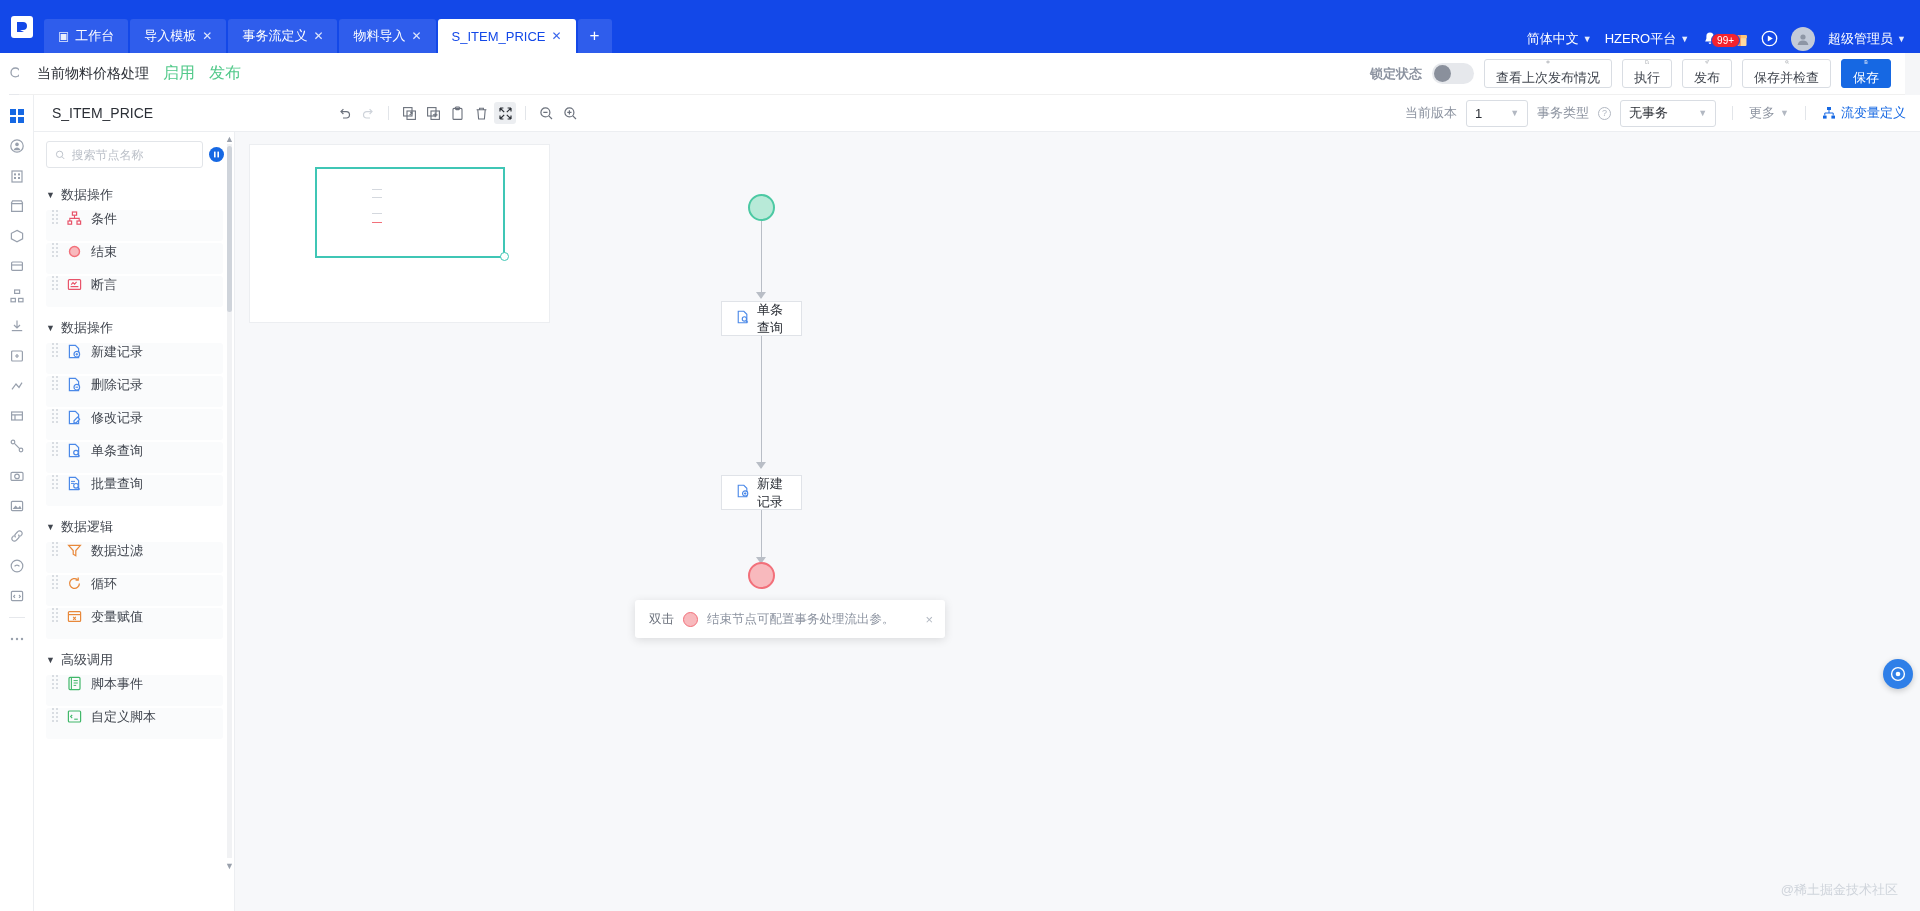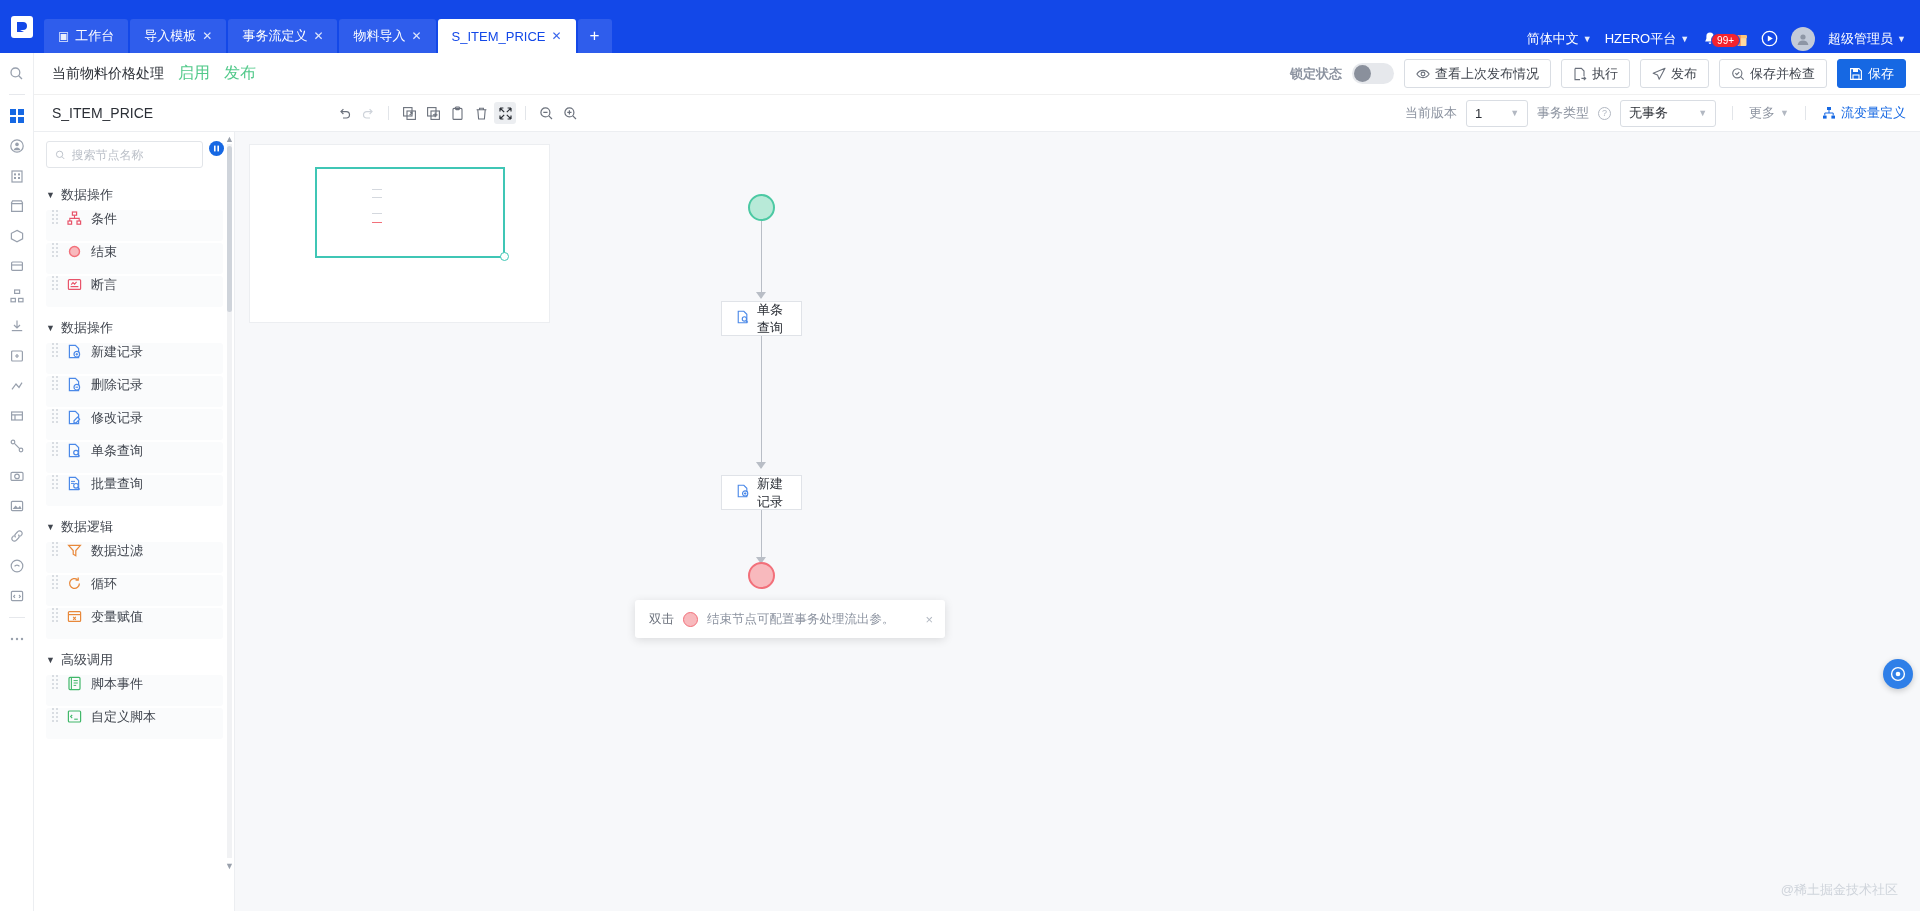--- a/index.html
+++ b/index.html
@@ -46,40 +46,40 @@
     font-size: 10px; line-height: 14px; height: 15px; padding: 0 5px; border-radius: 8px;
     border: 1px solid #1348e8;
   }
   .avatar {
     width: 24px; height: 24px; border-radius: 50%;
     background: #c3cbd8; display: flex; align-items: center; justify-content: center;
     color: #7b8696; font-size: 13px;
   }
   
   .actionbar {
-    position: absolute; left: 34px; top: 53px; width: 1886px; height: 42px;
+    position: absolute; left: 19px; top: 53px; width: 1886px; height: 42px;
     background: #fff; display: flex; align-items: center; padding: 0 14px 0 18px;
     border-bottom: 1px solid #f0f0f0;
   }
   .page-title { font-size: 14px; color: #2b2f36; font-weight: 500; }
   .tag-link { font-size: 16px; color: #52c98a; margin-left: 14px; cursor: pointer; }
   .action-right { margin-left: auto; display: flex; align-items: center; gap: 10px; }
   .lock-label { font-size: 13px; color: #8c93a0; font-weight: bold; }
   .switch {
     width: 42px; height: 21px; border-radius: 11px; background: #e6e8ec;
     position: relative; cursor: pointer;
   }
   .switch i {
     position: absolute; left: 2px; top: 2px; width: 17px; height: 17px;
     border-radius: 50%; background: #8a909c;
   }
   .btn {
     height: 29px; padding: 0 11px; display: flex; align-items: center; gap: 5px;
     border: 1px solid #d9dde3; background: #fff; border-radius: 3px;
-    font-size: 13px; color: #41464f; cursor: pointer; white-space: nowrap;
+    font-size: 13px; color: #41464f; cursor: pointer; white-space: nowrap; flex-direction: column;
   }
   .btn.primary { background: #1668e3; border-color: #1668e3; color: #fff; }
   .btn svg { display: block; }
   
   .edtoolbar {
     position: absolute; left: 34px; top: 95px; width: 1886px; height: 37px;
     background: #fff; display: flex; align-items: center; padding: 0 14px 0 18px;
     border-bottom: 1px solid #eceef1;
   }
   .ed-title { font-size: 14px; color: #2b2f36; }
@@ -113,21 +113,21 @@
     width: 26px; height: 28px; display: flex; align-items: center; justify-content: center;
     color: #98a0ad; cursor: pointer; border-radius: 3px;
   }
   .rail-i.hl { color: #1668e3; }
   .rail-sep { width: 16px; height: 1px; background: #e6e8ec; margin: 5px 0; }
   
   .palette {
     position: absolute; left: 34px; top: 132px; width: 201px; height: 779px;
     background: #fff; border-right: 1px solid #eceef1;
   }
-  .search-row { padding: 9px 10px 6px 12px; display: flex; align-items: flex-start; gap: 6px; }
+  .search-row { padding: 9px 10px 6px 12px; display: flex; align-items: center; gap: 6px; }
   .searchbox {
     flex: 1; height: 27px; border: 1px solid #e2e5e9; border-radius: 3px;
     display: flex; align-items: center; gap: 6px; padding: 0 8px; background: #fff;
   }
   .searchbox input {
     border: 0; outline: 0; font-size: 12px; color: #2b2f36; width: 100%;
     font-family: "Liberation Sans", sans-serif; background: transparent;
   }
   .searchbox input::placeholder { color: #bcc1c9; }
   .pin-btn {

